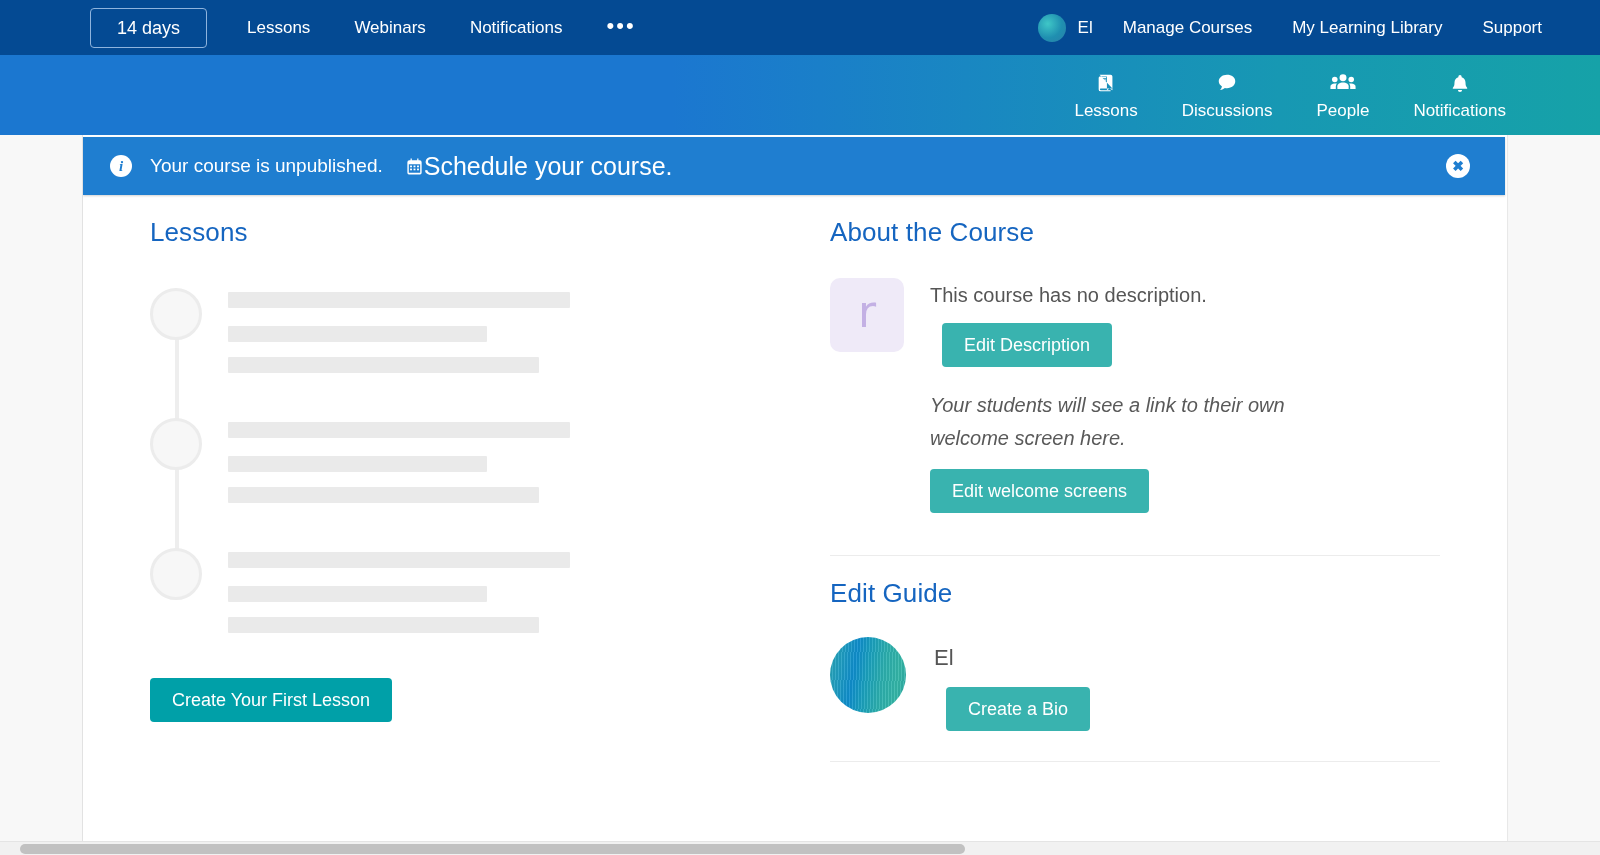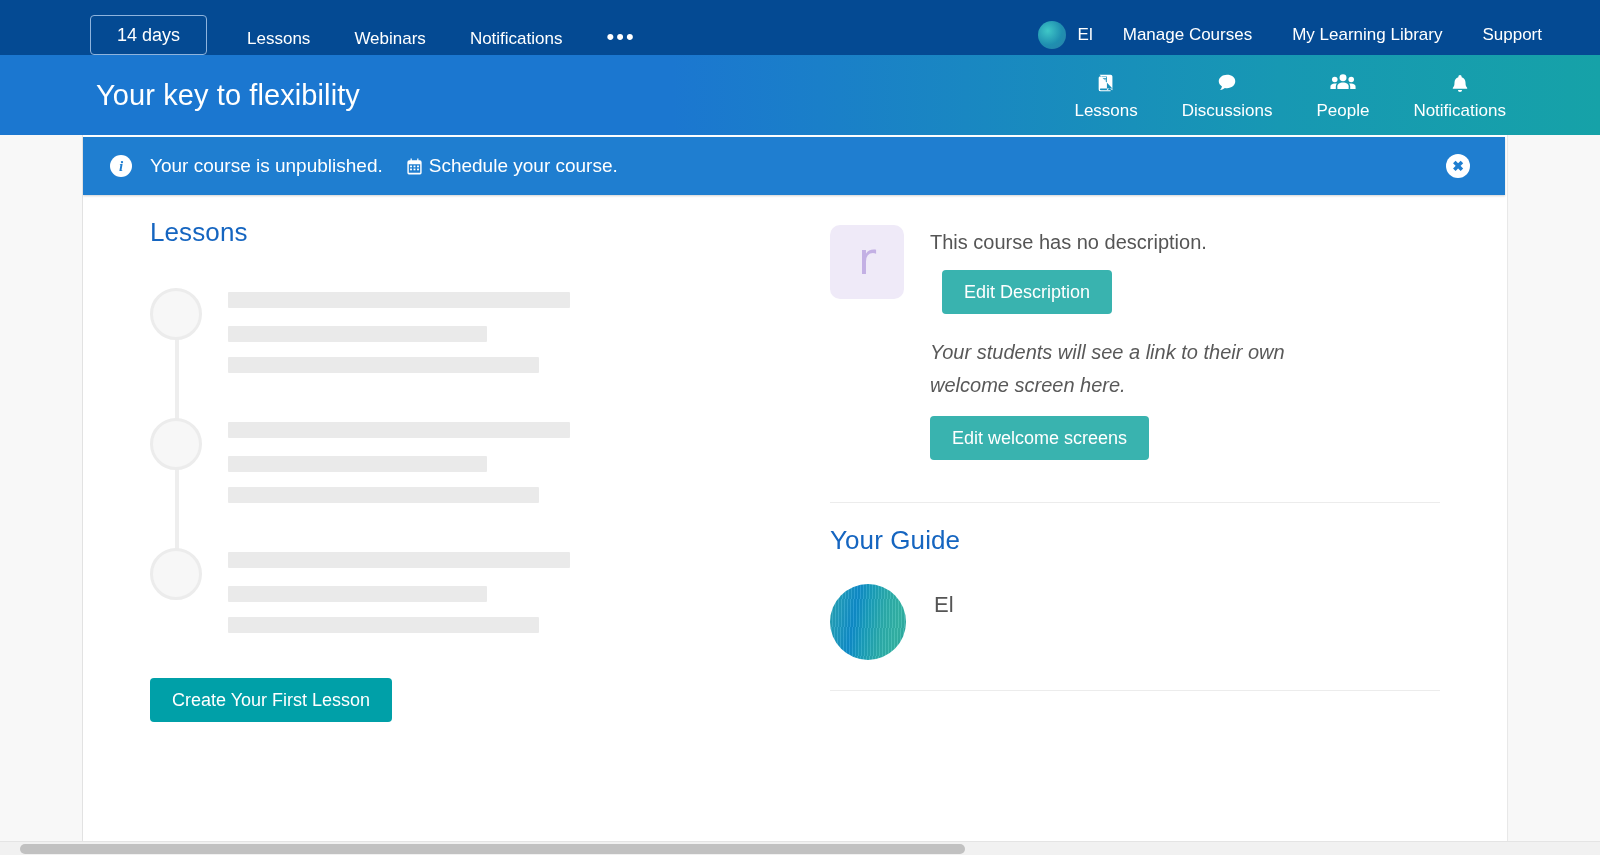--- a/index.html
+++ b/index.html
@@ -11,21 +11,21 @@
     font-family: "Liberation Sans", sans-serif;
     -webkit-font-smoothing: antialiased;
   }
 
   #app { position: relative; width: 1600px; height: 855px; }
 
   
   .topbar {
     position: absolute; left: 0; top: 0; width: 1600px; height: 55px;
     background: #044a93;
-    display: flex; align-items: flex-end;
+    display: flex; align-items: center;
   }
   .trial-pill {
     margin-left: 90px;
     border: 1px solid #8fb4dd;
     border-radius: 4px;
     color: #ffffff;
     font-size: 18px;
     padding: 10px 26px;
     line-height: 1;
     cursor: pointer;
@@ -94,21 +94,21 @@
     background: #1f7ed0; display: flex; align-items: center;
     box-shadow: 0 1px 2px rgba(0,0,0,.18);
   }
   .alert .info-icon {
     width: 22px; height: 22px; border-radius: 50%; background: #ffffff;
     color: #1f7ed0; font-size: 15px; font-weight: bold; font-style: italic;
     display: flex; align-items: center; justify-content: center;
     margin-left: 27px; font-family: "Liberation Serif", serif; flex: none;
   }
   .alert .msg { color:#fff; font-size: 19px; margin-left: 18px; text-align: right; }
-  .alert .sched { color:#fff; font-size:19px; margin-left: 22px; display:flex; align-items:center; gap:5px; cursor:pointer; text-decoration:none;}
+  .alert .sched { color:#fff; font-size:25px; margin-left: 22px; display:flex; align-items:center; cursor:pointer; text-decoration:none;}
   .alert .close {
     margin-left: auto; margin-right: 35px; width: 24px; height: 24px; border-radius: 50%;
     background: #ffffff; color: #1f7ed0; display:flex; align-items:center; justify-content:center;
     font-size: 14px; font-weight: 700; cursor:pointer;
   }
 
   
   .cols { position: absolute; left: 0; top: 60px; width: 1425px; height: 650px; }
   .col-left { position: absolute; left: 67px; top: 0; width: 700px; }
   .col-right { position: absolute; left: 747px; top: 0; width: 610px; }
@@ -205,21 +205,20 @@
         <span class="mini-avatar"></span>
         <span class="nm">El</span>
       </div>
       <a>Manage Courses</a>
       <a>My Learning Library</a>
       <a>Support</a>
     </div>
   </div>
 
   <div class="coursebar">
-    <div class="course-title">Your key to flexibility</div>
     <nav class="coursenav">
 
       <a class="item">
         <span class="ic">
           <svg class="icon-svg" width="22" height="22" viewBox="0 0 24 24" fill="#fff">
             <path d="M5 3h12a2 2 0 0 1 2 2v15l-3-2-3 2V5H5.5A1.5 1.5 0 0 0 4 6.5V19a2 2 0 0 0 2 2h11v-1.2H6.2a.9.9 0 0 1 0-1.8H19"></path>
             <rect x="5.6" y="5.5" width="6.6" height="1.3"></rect>
             <rect x="5.6" y="8.2" width="6.6" height="1.3"></rect>
           </svg>
         </span>
@@ -313,43 +312,47 @@
             <div class="bar" style="top:329px; width:311px;"></div>
           </div>
 
           <div class="create-lesson-wrap">
             <button class="btn btn-primary">Create Your First Lesson</button>
           </div>
         </div>
 
         <div class="col-right">
 
+          <h2 class="sec-title">About the Course</h2>
 
           <div class="about-row">
             <div class="thumb">r</div>
             <div class="about-body">
               <p class="about-desc">This course has no description.</p>
               <div class="mt16">
                 <button class="btn btn-teal">Edit Description</button>
               </div>
               <p class="about-note">Your students will see a link to their own welcome screen here.</p>
               <div class="mt14">
                 <button class="btn btn-teal">Edit welcome screens</button>
               </div>
             </div>
           </div>
 
           <div class="divider"></div>
 
-          <h2 class="sec-title">Your Guide</h2>
+          <h2 class="sec-title">Edit Guide</h2>
 
           <div class="guide-row">
             <div class="avatar-lg"></div>
             <div class="guide-body">
               <p class="guide-name">El</p>
+              <div class="mt16">
+                <button class="btn btn-teal">Create a Bio</button>
+              </div>
             </div>
           </div>
 
           <div class="divider" style="margin-top:30px;"></div>
 
         </div>
       </div>
     </div>
   </div>
 

